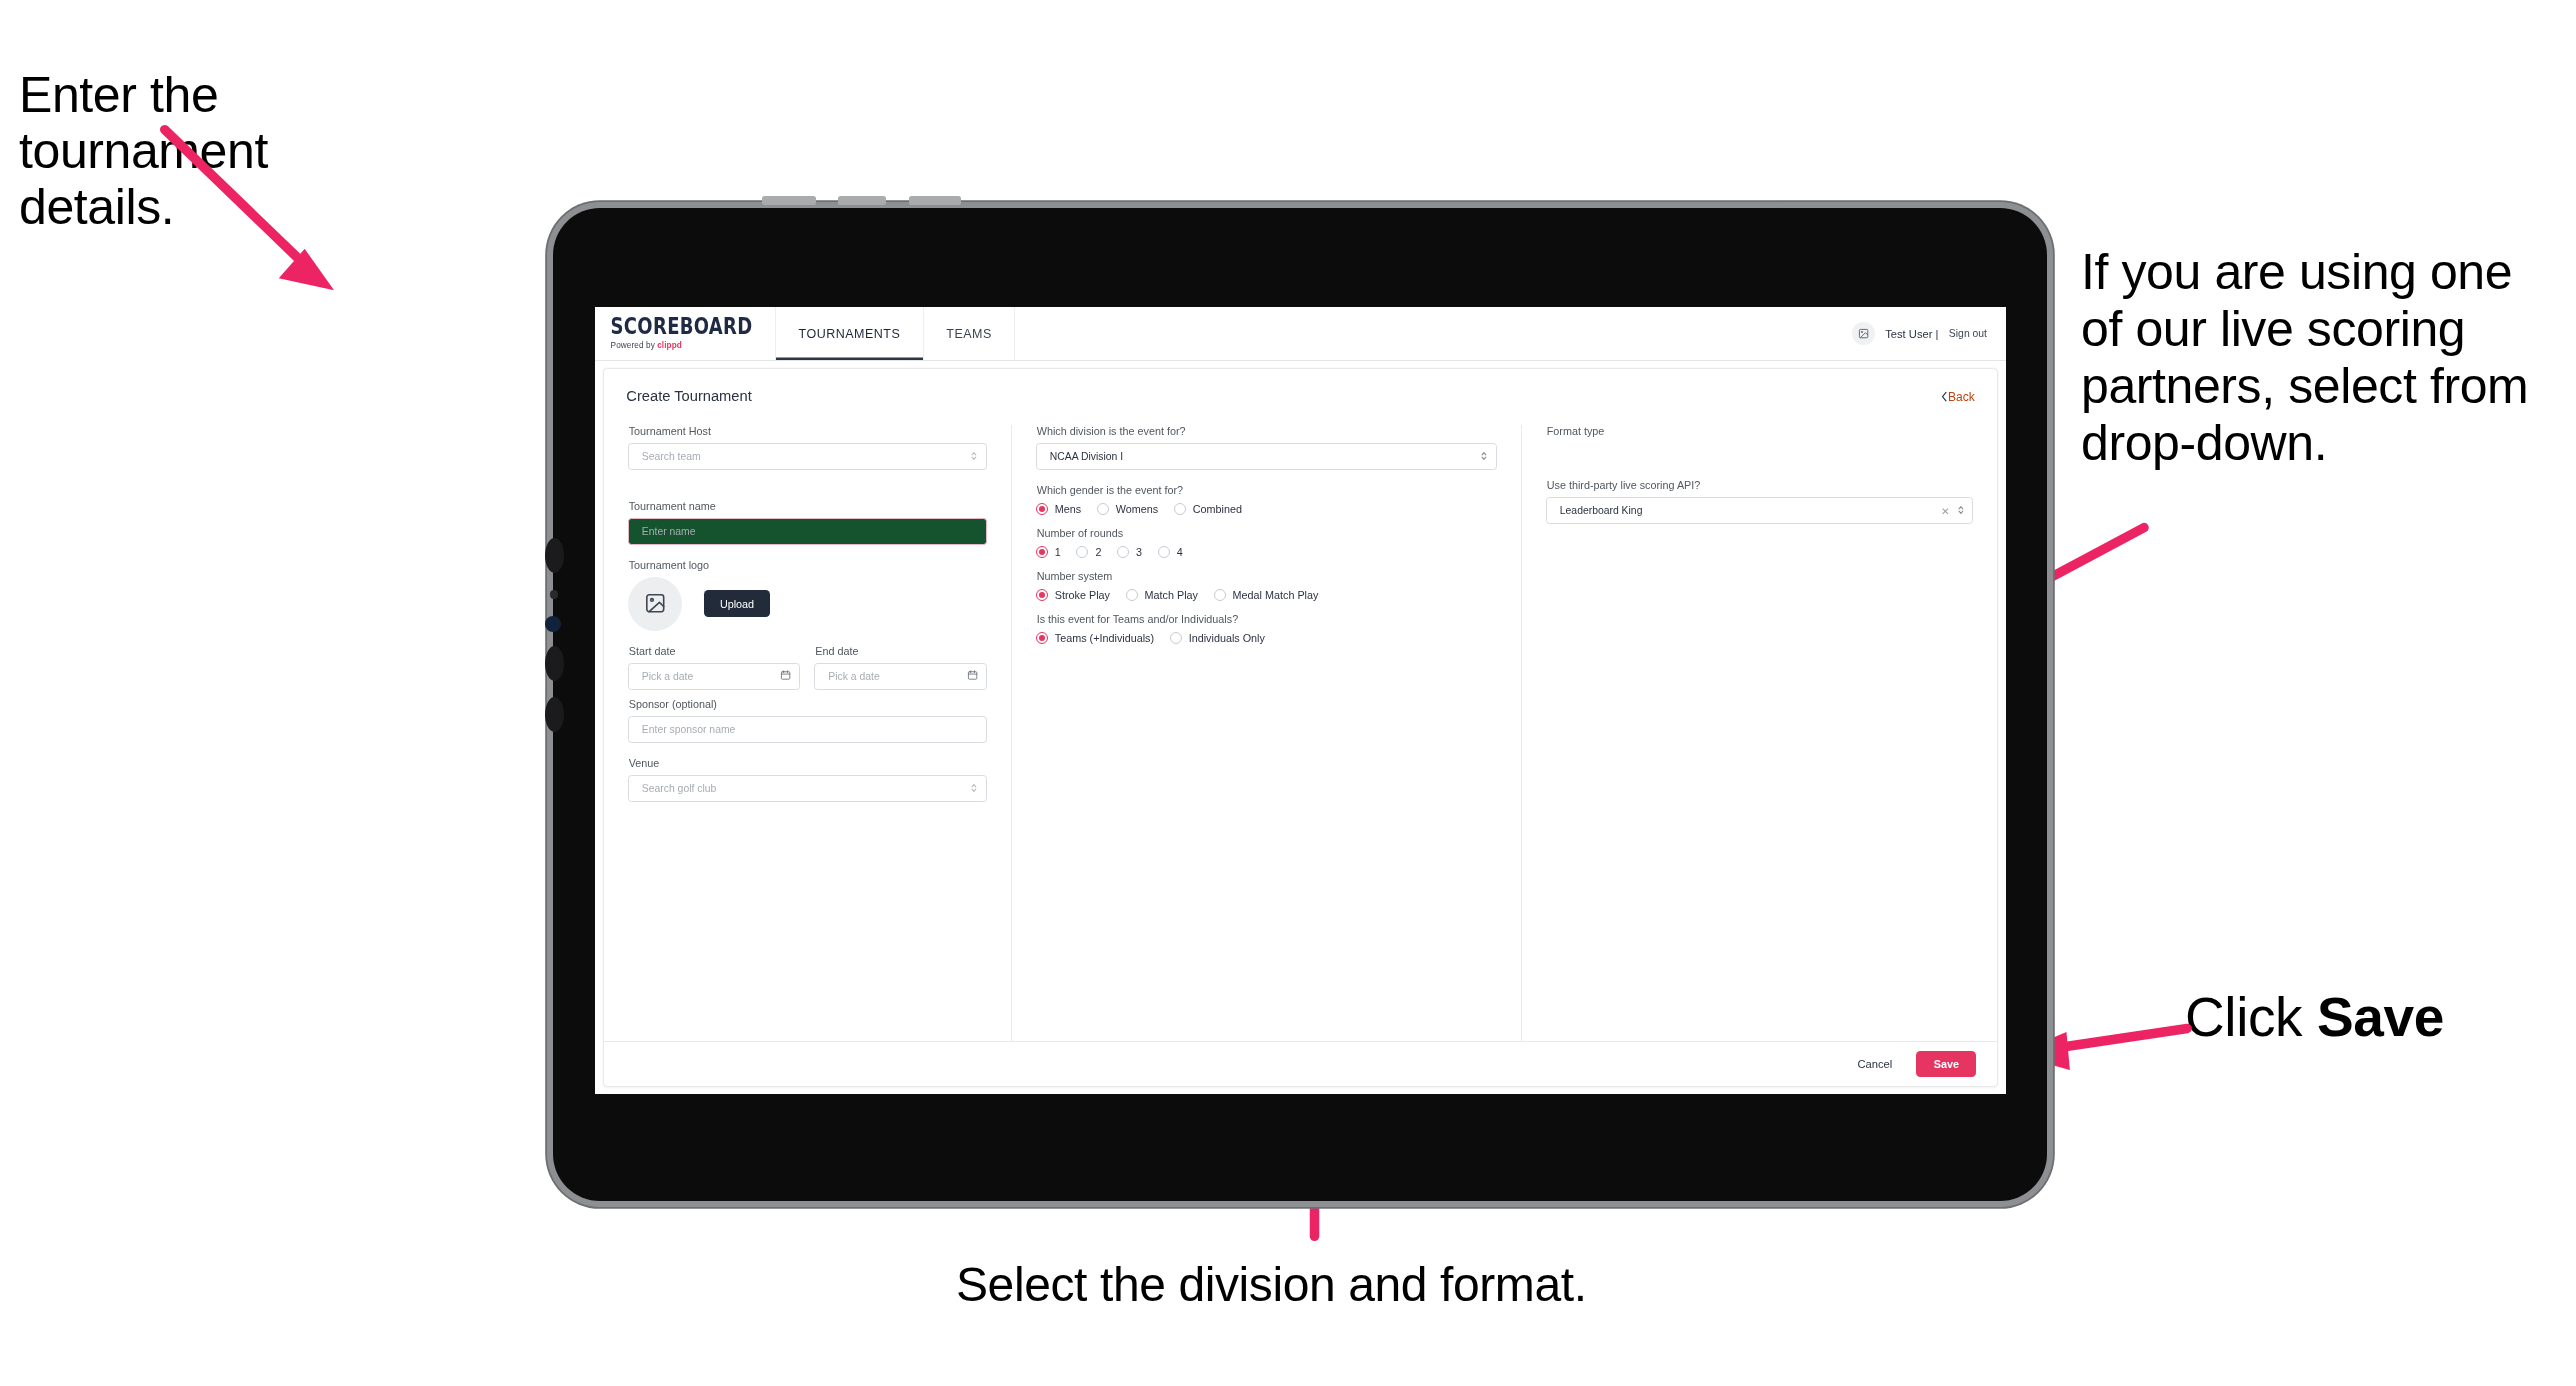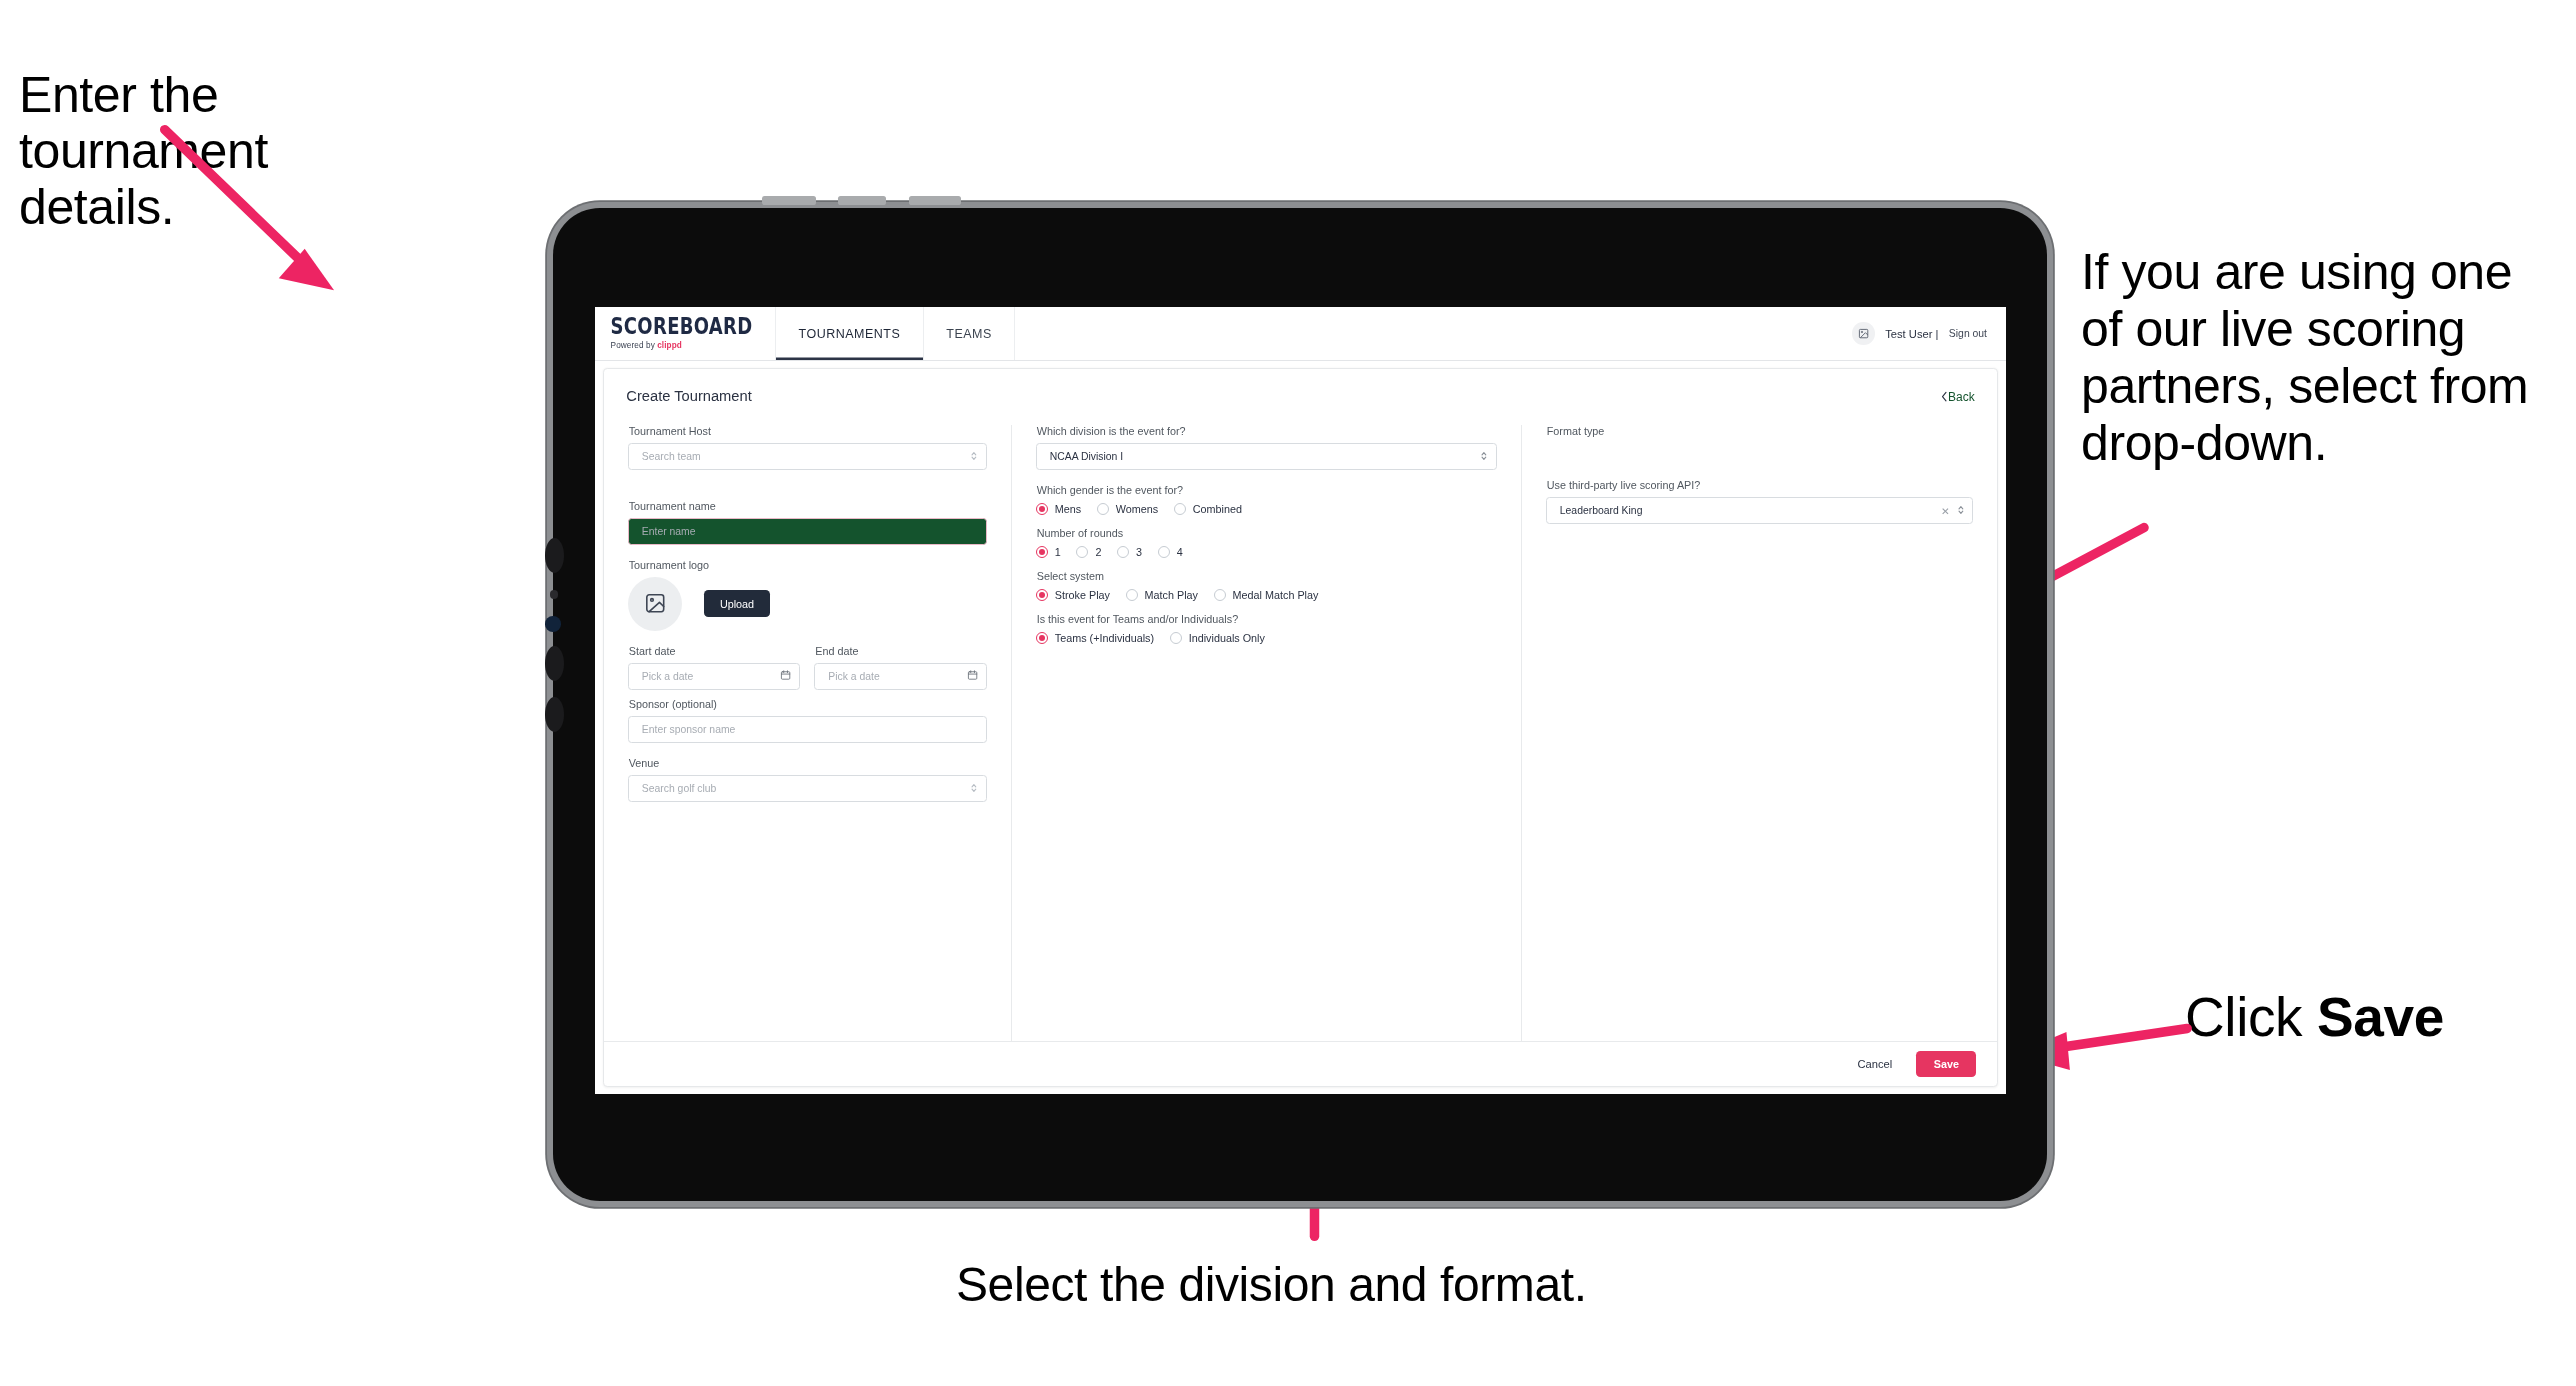--- a/index.html
+++ b/index.html
@@ -96,21 +96,21 @@
     position: absolute; left: 7.8px; top: 61px; right: 7.8px; bottom: 7px;
     background: #fff; border: 0.9px solid #e6e8ea; border-radius: 4.3px;
     box-shadow: 0 0.9px 2.6px rgba(0,0,0,.06);
     display: flex; flex-direction: column;
   }
   #card-head {
     display: flex; align-items: flex-end; justify-content: space-between;
     padding: 19px 22.5px 14px 22.5px;
   }
   #page-title { font-size: 14.7px; color: #2b3242; }
-  #back-link { font-size: 12px; color: #14532d; display: flex; align-items: center; gap: 0; cursor: pointer; }
+  #back-link { font-size: 12px; color: #c2410c; display: flex; align-items: center; gap: 0; cursor: pointer; }
 
   #cols { flex: 1; display: flex; padding: 7px 0 0 0; }
   .col { padding: 0 24px; }
   #col-left { width: 408px; border-right: 0.9px solid #e8eaec; }
   #col-mid { width: 510px; border-right: 0.9px solid #e8eaec; }
   #col-right { flex: 1; }
 
   .fl { font-size: 10.8px; color: #50575f; margin: 0 0 6px 0.9px; }
   .gap { height: 15.6px; }
   .fieldwrap { margin-bottom: 14px; }
@@ -379,21 +379,21 @@
               <div class="radio">
                   <span class="rdot"></span>
                   <span class="rlab">3</span>
                 </div>
               <div class="radio">
                   <span class="rdot"></span>
                   <span class="rlab">4</span>
                 </div>
             </div>
 
-            <div class="qlab">Select system</div>
+            <div class="qlab">Number system</div>
             <div class="radios">
               <div class="radio">
                   <span class="rdot on"></span>
                   <span class="rlab">Stroke Play</span>
                 </div>
               <div class="radio">
                   <span class="rdot"></span>
                   <span class="rlab">Match Play</span>
                 </div>
               <div class="radio">

